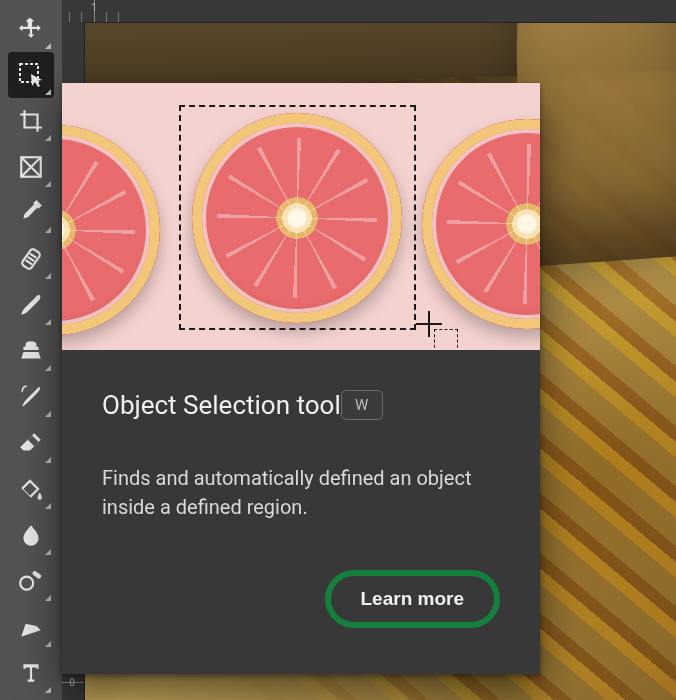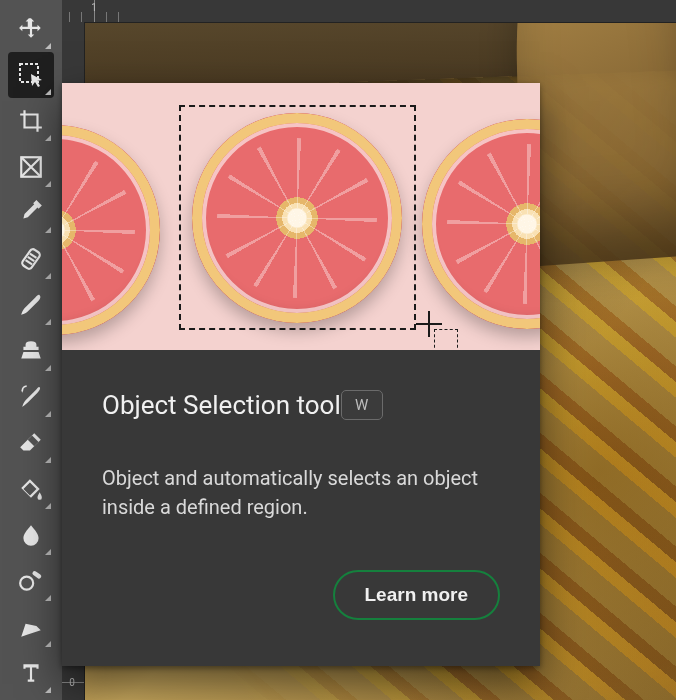--- a/index.html
+++ b/index.html
@@ -238,21 +238,21 @@
     line-height: 1.45;
     color: #d9d9d9;
     max-width: 380px;
   }
   .tt-actions {
     margin-top: 48px;
     display: flex;
     justify-content: flex-end;
   }
   .pill-btn {
-    border: 2px solid #15803d;
+    border: 6px solid #15803d;
     color: #f0f0f0;
     background: transparent;
     border-radius: 999px;
     padding: 12px 30px;
     font-size: 19px;
     font-weight: 600;
     cursor: pointer;
   }
 </style>
 </head>
@@ -402,18 +402,18 @@
     <div class="sel-box"></div>
     <div class="sel-cursor">
         <span class="mini"></span>
       </div>
   </div>
   <div class="tt-body">
     <div class="tt-title-row">
       <h2 class="tt-title">Object Selection tool</h2>
       <span class="kbd">W</span>
     </div>
-    <div class="tt-desc">Object and automatically selects an object inside a defined region.</div>
+    <div class="tt-desc">Finds and automatically defined an object inside a defined region.</div>
     <div class="tt-actions">
       <button class="pill-btn">Learn more</button>
     </div>
   </div>
 </div>
 
 </body></html>

